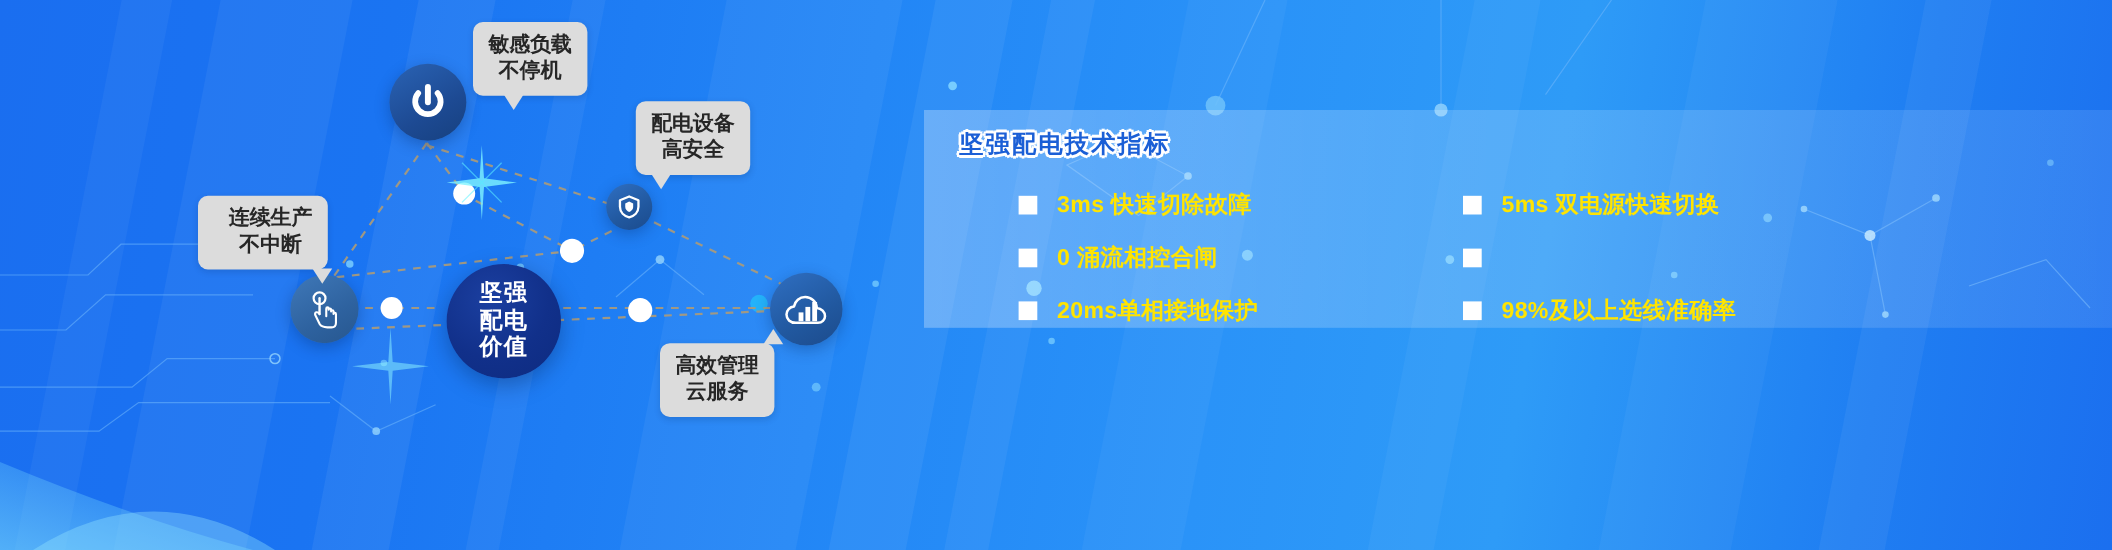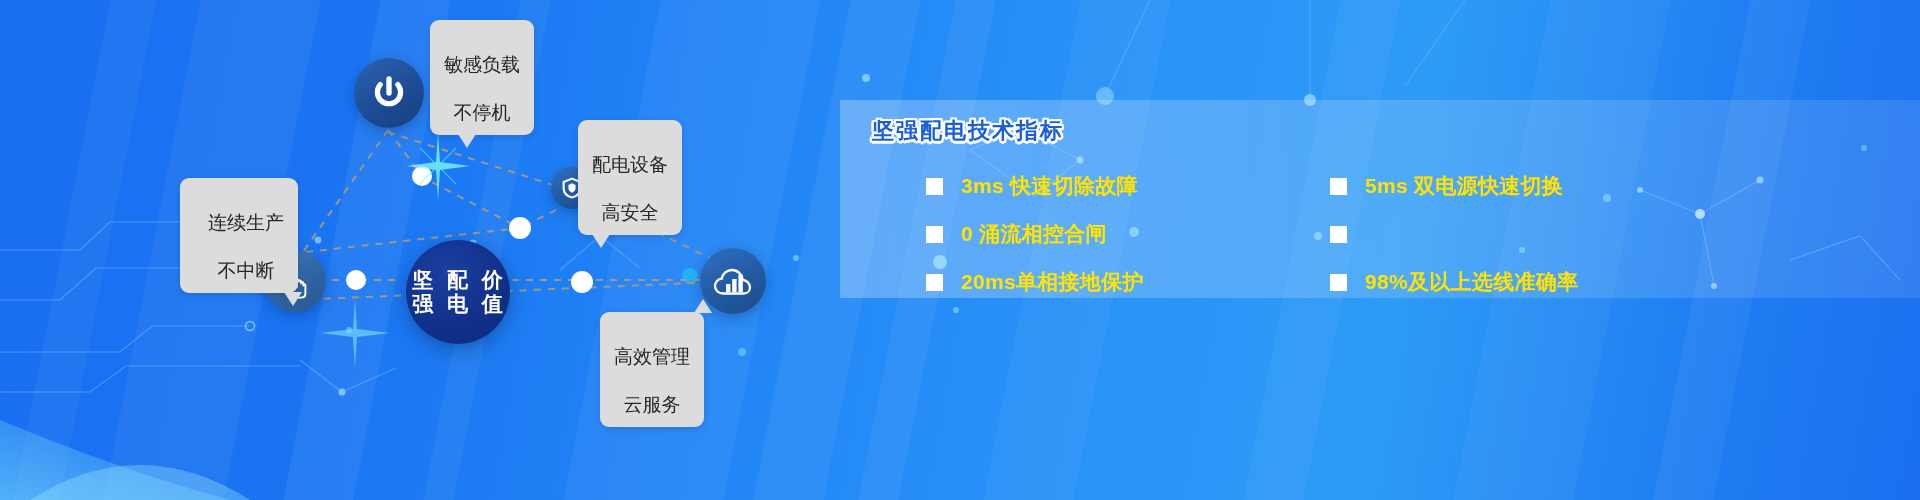--- a/index.html
+++ b/index.html
@@ -21,39 +21,39 @@
   .diagram{position:absolute;left:0;top:0;width:860px;height:500px;}
   .node{
     position:absolute;border-radius:50%;
     display:flex;align-items:center;justify-content:center;
     box-shadow:0 4px 14px rgba(4,30,80,.30);
   }
   .node svg{display:block;}
   .center-node{
     position:absolute;border-radius:50%;
     background:radial-gradient(circle at 38% 30%,#1b3fa0 0%,#11308a 55%,#0d2b80 100%);
-    display:flex;align-items:center;justify-content:center;
+    display:flex;align-items:center;justify-content:center;flex-direction:column;
     color:#fff;font-weight:bold;line-height:1.16;text-align:center;
     letter-spacing:1px;
     box-shadow:0 6px 20px rgba(4,25,70,.35);
   }
   .center-node span{display:block;}
   .callout{
     position:absolute;background:#dcdcdc;border-radius:9px;
     color:#262626;text-align:center;line-height:1.28;
     padding:9px 14px;font-size:19px;white-space:nowrap;
     box-shadow:0 2px 6px rgba(0,30,80,.16);
   }
   .callout .tail{
     position:absolute;width:0;height:0;
     border-left:9px solid transparent;border-right:9px solid transparent;
   }
   .tail.down{border-top:14px solid #dcdcdc;bottom:-13px;}
   .tail.up{border-bottom:14px solid #dcdcdc;top:-13px;}
-  .callout b{font-weight:normal;display:block;margin-top:24px;}
+  .callout b{font-weight:bold;display:block;}
 
   .starburst{position:absolute;pointer-events:none;}
 
   
   .panel{
     position:absolute;left:840px;top:100px;width:1080px;height:198px;
     background:linear-gradient(90deg,rgba(255,255,255,.28) 0%,rgba(255,255,255,.17) 45%,rgba(255,255,255,.10) 100%);
   }
   .panel-title{
     position:absolute;left:32px;top:16px;
@@ -224,21 +224,21 @@
       <span>配电</span>
       <span>价值</span>
     </div>
 
     <div class="callout" style="left:430px;top:20px;">
       <b>敏感负载</b>
       <b>不停机</b>
       <span class="tail down" style="left:28px;"></span>
     </div>
 
-    <div class="callout" style="left:578px;top:120px;">
+    <div class="callout" style="left:578px;top:92px;">
       <b>配电设备</b>
       <b>高安全</b>
       <span class="tail down" style="left:14px;"></span>
     </div>
 
     <div class="callout" style="left:180px;top:178px;padding-left:28px;">
       <b>连续生产</b>
       <b>不中断</b>
       <span class="tail down" style="left:104px;"></span>
     </div>

